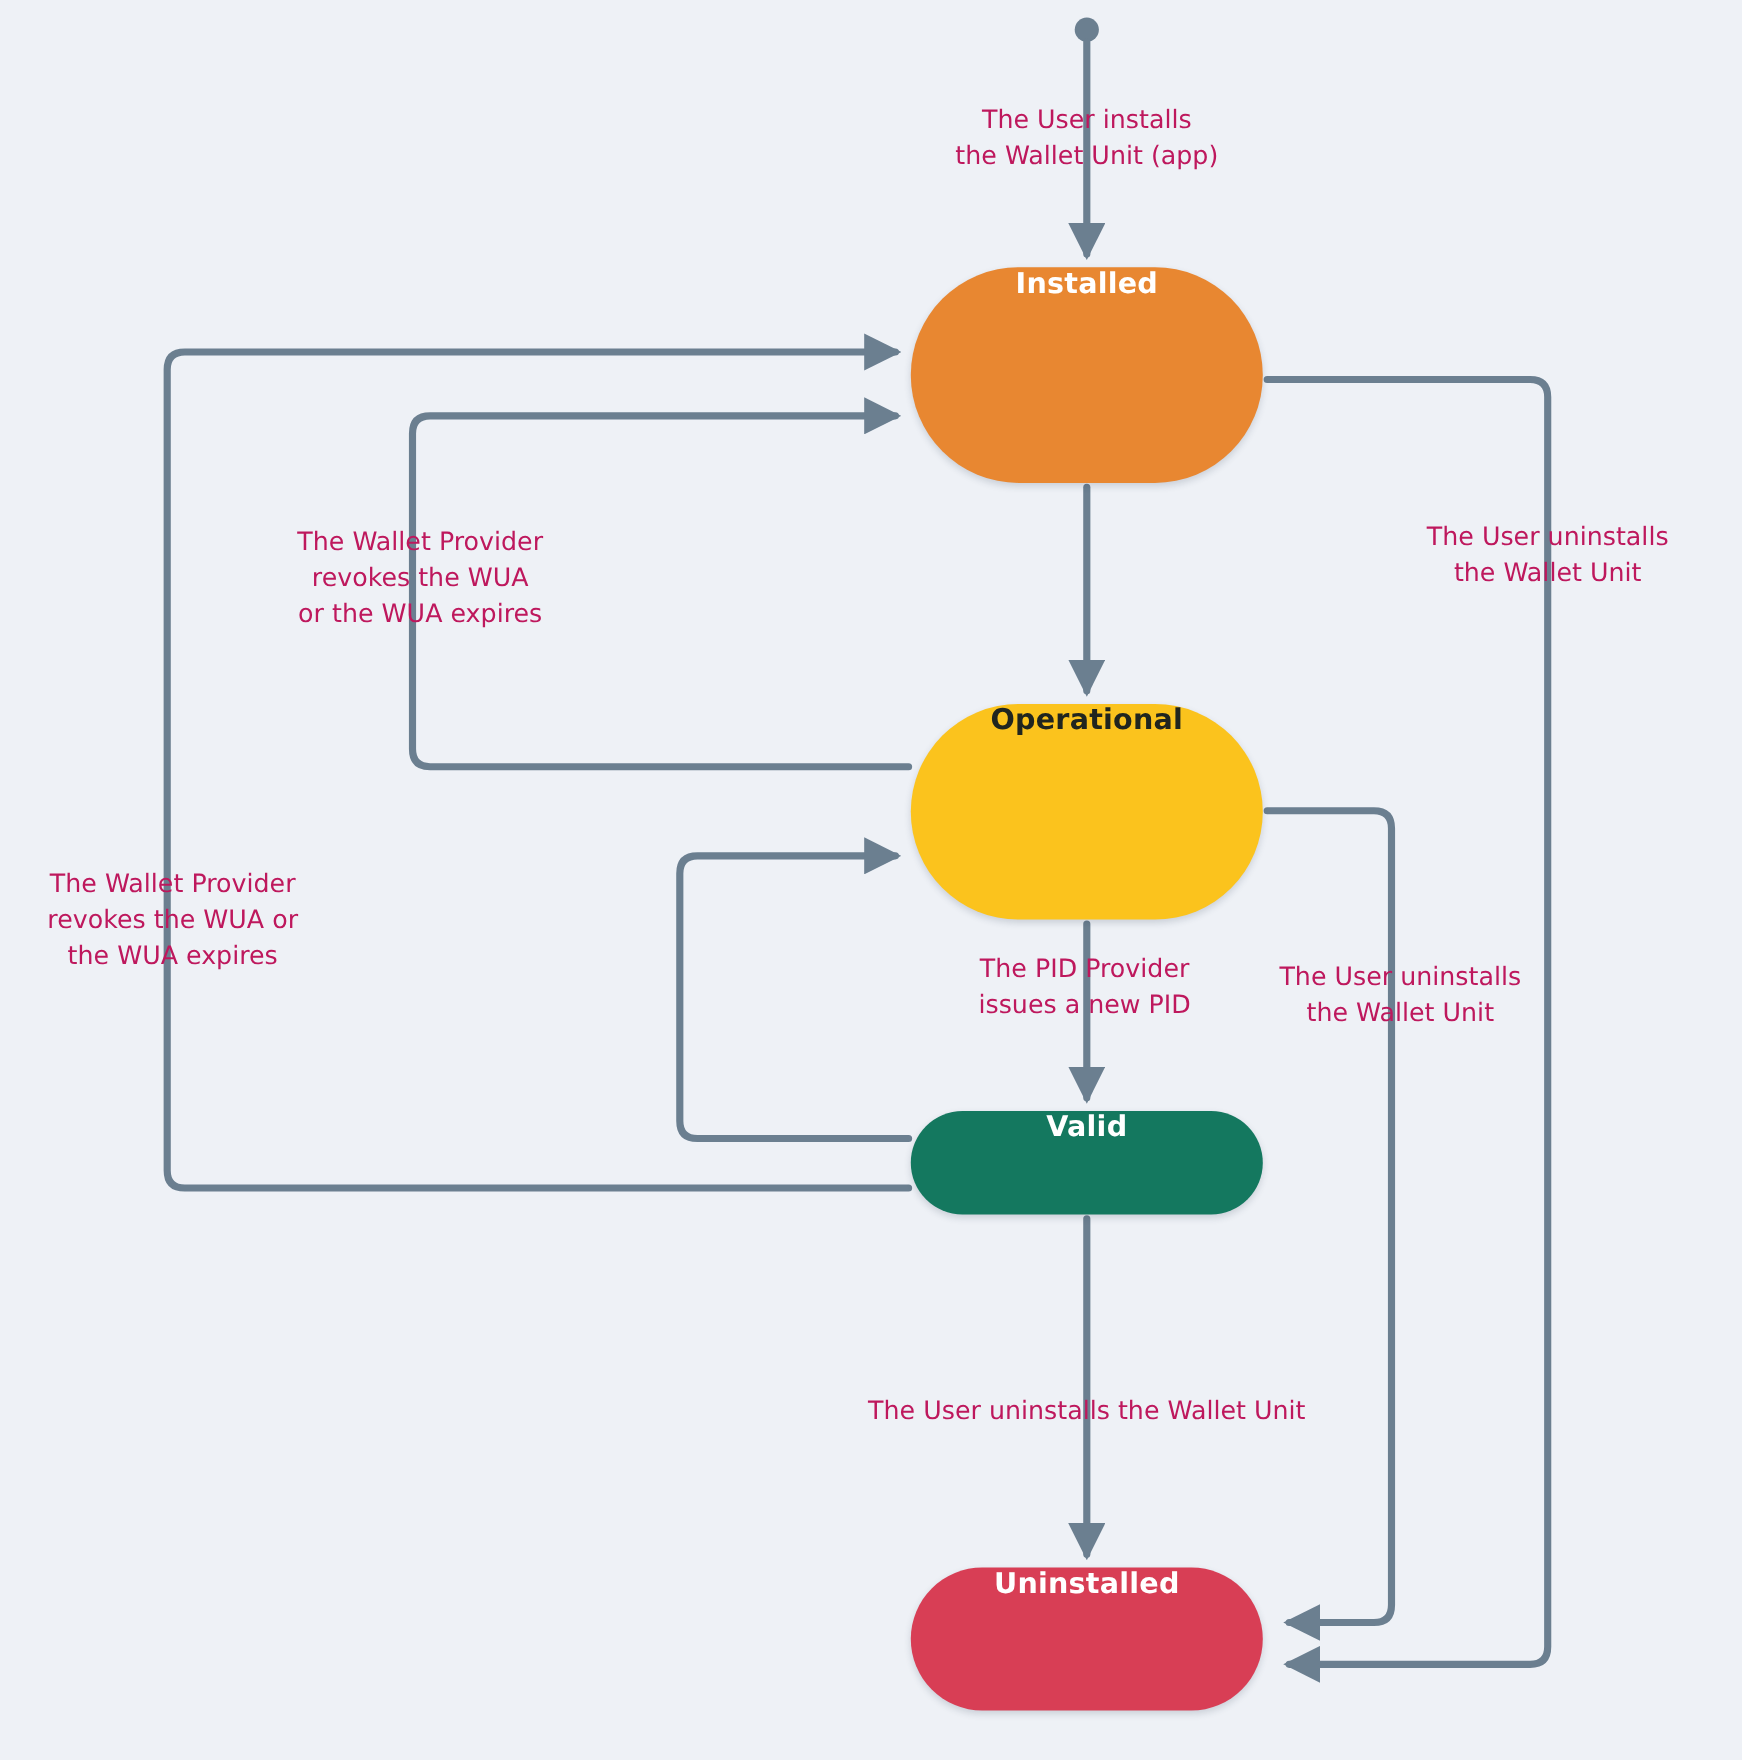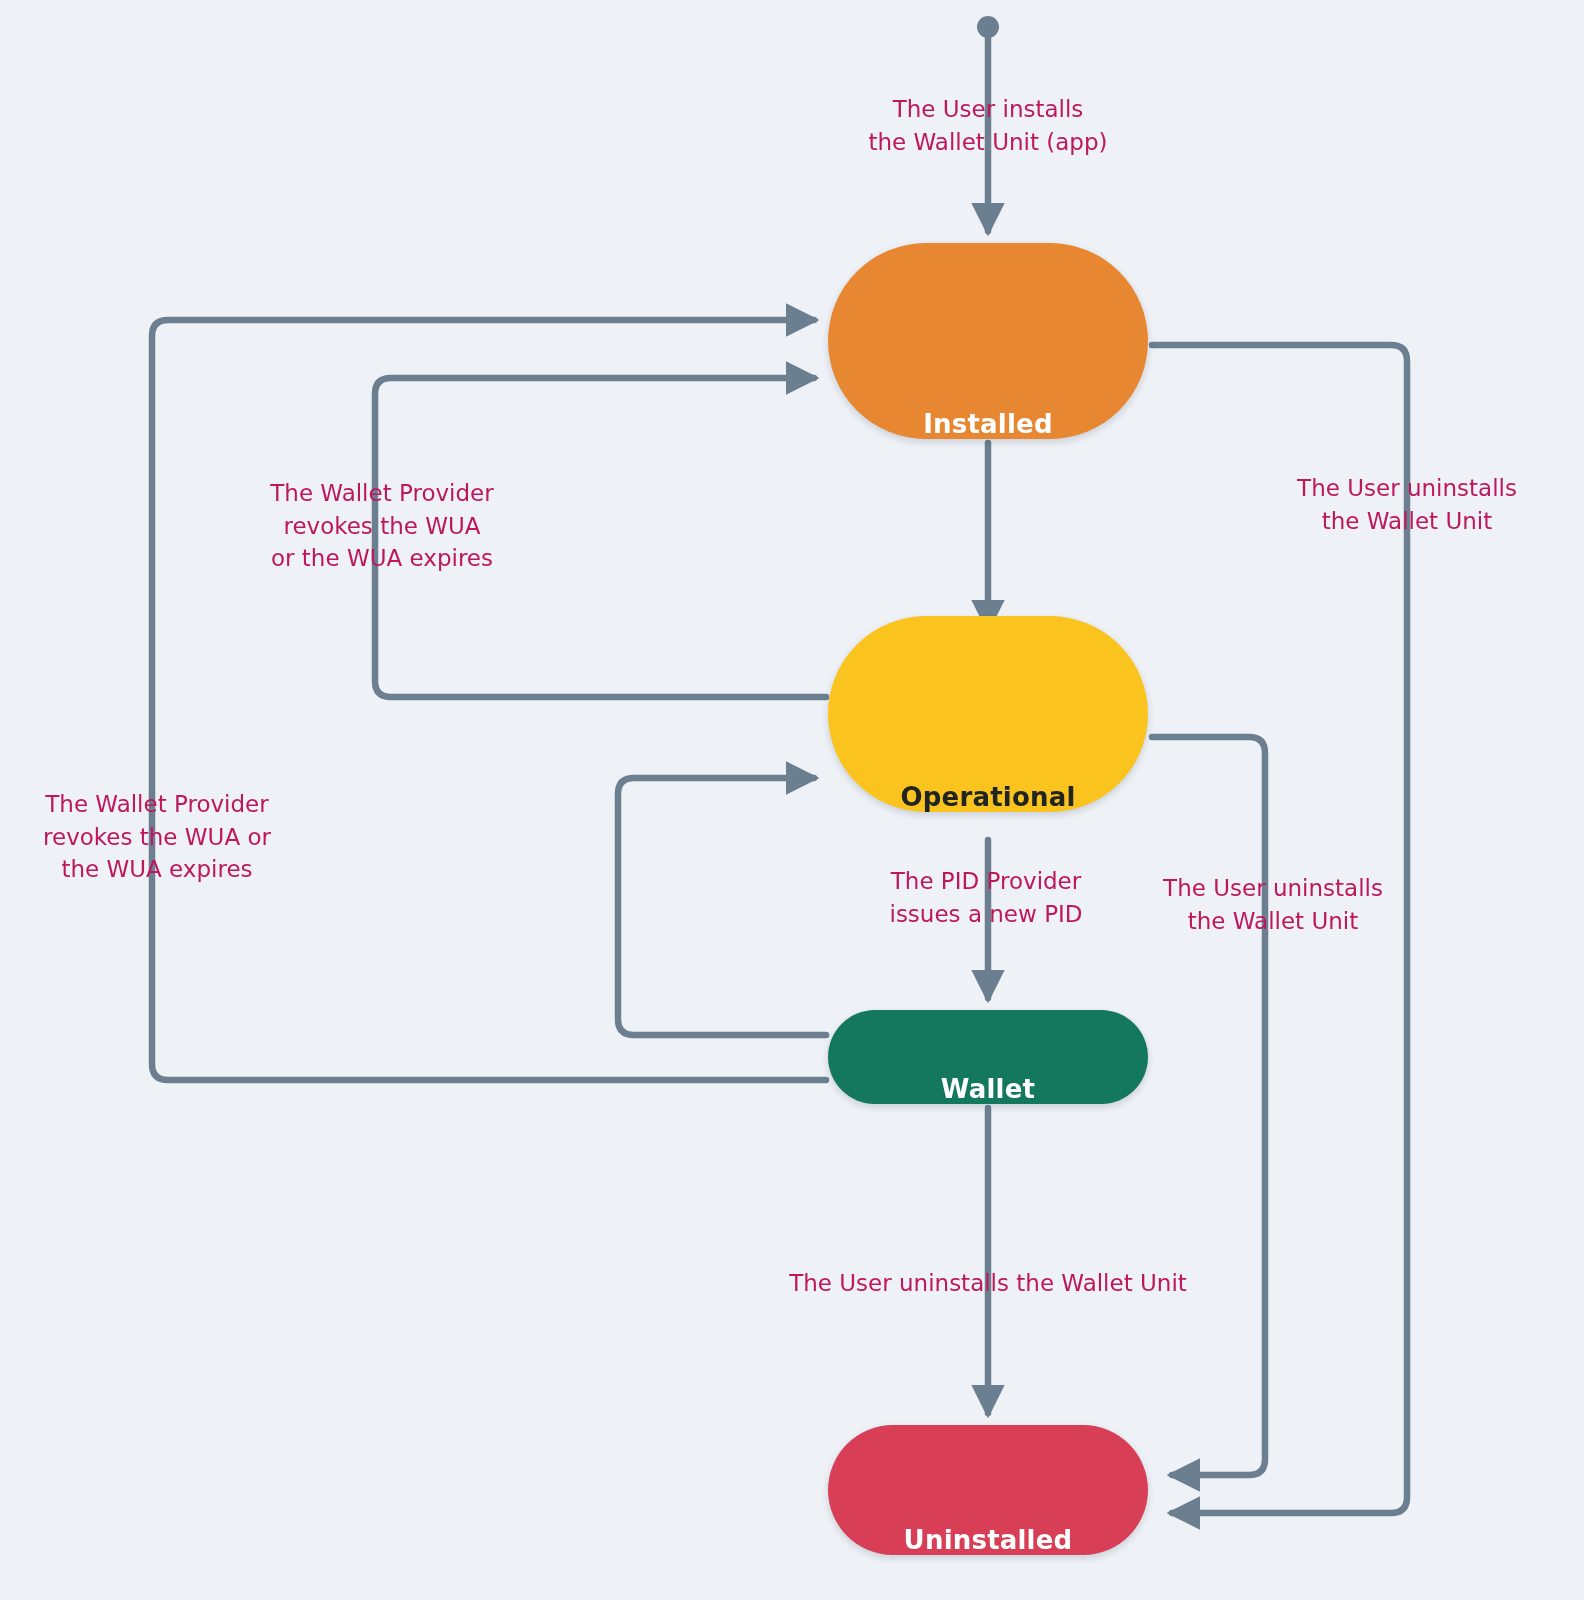--- a/index.html
+++ b/index.html
@@ -21,21 +21,21 @@
   svg.edges {
     position: absolute;
     left: 0;
     top: 0;
     width: 1584px;
     height: 1600px;
   }
   .node {
     position: absolute;
     display: flex;
-    align-items: flex-end;
+    align-items: flex-start;
     justify-content: center;
     box-sizing: border-box;
     box-shadow: 0 3px 7px rgba(40,55,75,0.18);
     font-weight: bold;
     letter-spacing: 0.2px;
   }
   .node-label {
     font-size: 26px;
     font-weight: bold;
     white-space: nowrap;
@@ -83,26 +83,26 @@
       <path d="M 1152 345 L 1391 345 Q 1407 345 1407 361 L 1407 1497 Q 1407 1513 1391 1513 L 1172 1513" marker-end="url(#arrow)"></path>
 
       <path d="M 1152 737 L 1249 737 Q 1265 737 1265 753 L 1265 1459 Q 1265 1475 1249 1475 L 1172 1475" marker-end="url(#arrow)"></path>
     </g>
   </svg>
 
   <div class="node" id="node-installed" style="left: 828px; top: 243px; width: 320px; height: 196px; background: rgb(232, 135, 49); border-radius: 98px;">
     <span class="node-label" style="color: rgb(255, 255, 255);">Installed</span>
   </div>
 
-  <div class="node" id="node-operational" style="left: 828px; top: 616px; width: 320px; height: 196px; background: rgb(251, 195, 29); border-radius: 98px;">
+  <div class="node" id="node-operational" style="left: 828px; top: 640px; width: 320px; height: 196px; background: rgb(251, 195, 29); border-radius: 98px;">
     <span class="node-label" style="color: rgb(32, 37, 31);">Operational</span>
   </div>
 
   <div class="node" id="node-valid" style="left: 828px; top: 1010px; width: 320px; height: 94px; background: rgb(20, 120, 95); border-radius: 47px;">
-    <span class="node-label" style="color: rgb(255, 255, 255);">Wallet</span>
+    <span class="node-label" style="color: rgb(255, 255, 255);">Valid</span>
   </div>
 
   <div class="node" id="node-uninstalled" style="left: 828px; top: 1425px; width: 320px; height: 130px; background: rgb(216, 62, 85); border-radius: 65px;">
     <span class="node-label" style="color: #ffffff;">Uninstalled</span>
   </div>
 
   <div class="edge-label" id="lbl-0" style="left: 838px; top: 93px; width: 300px; text-align: center;">The User installs
 the Wallet Unit (app)</div>
   <div class="edge-label" id="lbl-2" style="left: 860px; top: 865px; width: 252px; text-align: center;">The PID Provider
 issues a new PID</div>

